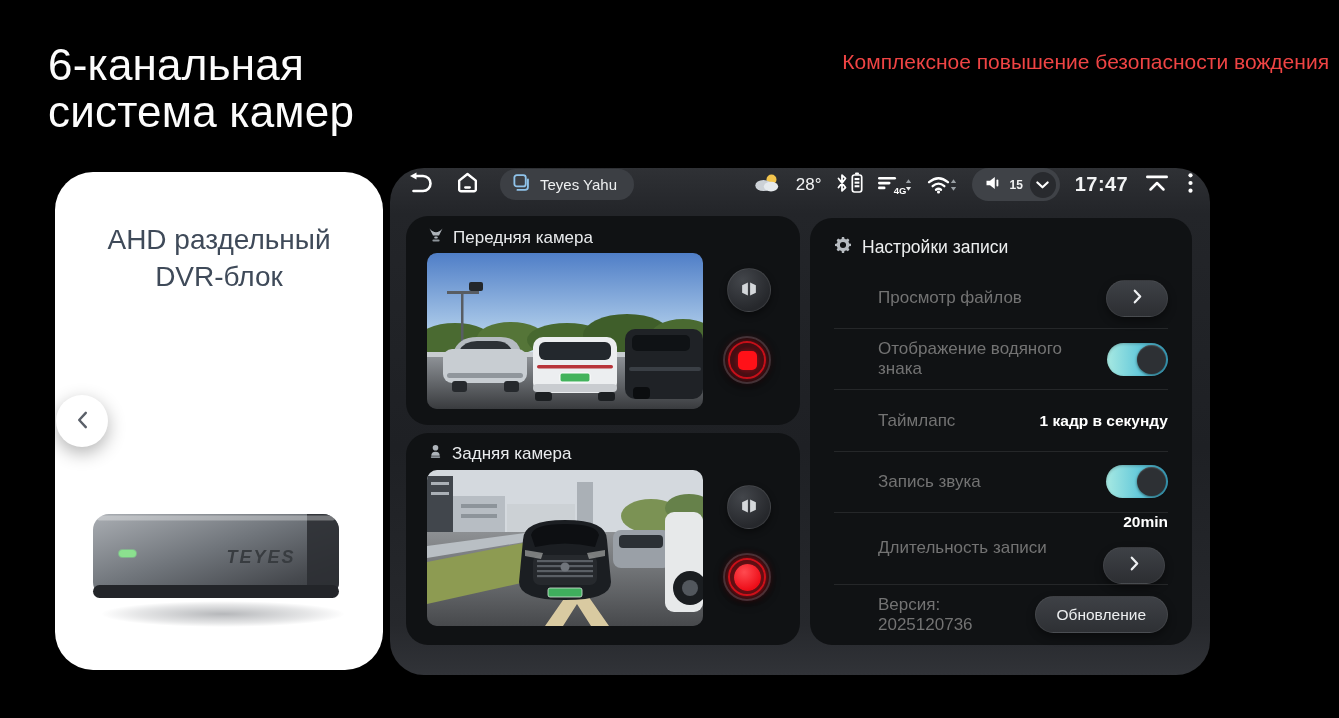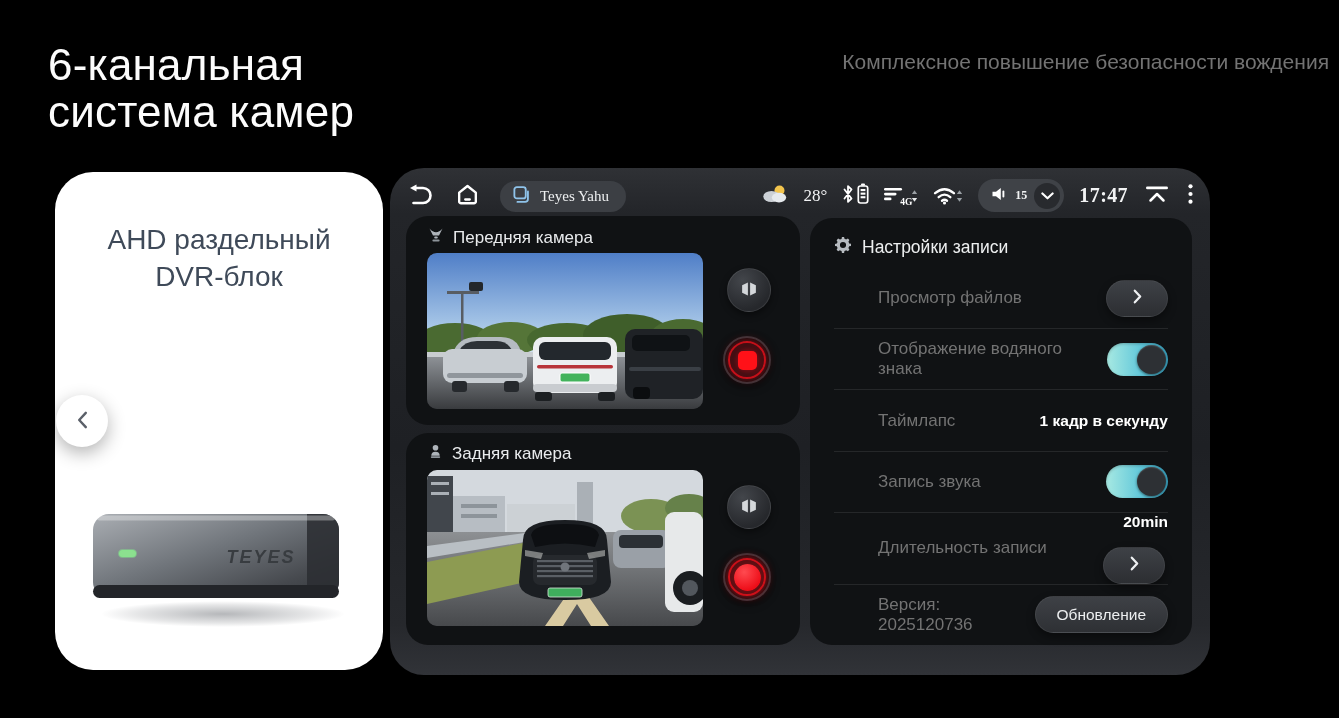--- a/index.html
+++ b/index.html
@@ -4,39 +4,39 @@
 <style>
   * { margin:0; padding:0; box-sizing:border-box; }
   html,body { background:#000; }
   .stage {
     position:relative; width:1339px; height:718px; background:#000; overflow:hidden;
     font-family:"Liberation Sans","DejaVu Sans",sans-serif; color:#f2f3f4;
   }
   
   .headline { position:absolute; left:48px; top:42px; font-size:44px; font-weight:400;
     line-height:1.06; color:#fcfcfc; letter-spacing:.2px; }
-  .subtitle { position:absolute; right:10px; top:50px; font-size:21px; color:#737373; }
+  .subtitle { position:absolute; right:10px; top:50px; font-size:21px; color:#ef4444; }
 
   
   .product-card { position:absolute; left:55px; top:172px; width:328px; height:498px;
     background:#fff; border-radius:38px; }
   .pc-title { margin-top:50px; text-align:center; font-size:28px; line-height:1.32;
     color:#3f4a59; }
   .device-wrap { position:absolute; left:28px; top:330px; width:272px; height:130px; }
   .prev-btn { position:absolute; left:56px; top:395px; width:52px; height:52px; border:none;
     border-radius:50%; background:#fff; box-shadow:0 6px 18px rgba(0,0,0,.3);
     display:flex; align-items:center; justify-content:center; cursor:pointer; }
 
   
   .panel { position:absolute; left:390px; top:168px; width:820px; height:507px;
     border-radius:34px; overflow:hidden;
     background:linear-gradient(180deg,#2f3135 0%,#232529 9%,#1e2024 55%,#26282c 90%,#313338 100%); }
 
   .statusbar { position:absolute; top:0; left:0; right:0; height:44px; padding:0 15px;
-    display:flex; align-items:flex-end; gap:15px;font-family:Liberation Serif, serif; }
+    display:flex; align-items:flex-start; gap:15px; }
   .sb-left { display:flex; align-items:center; gap:18px; }
   .icon-btn { background:none; border:none; padding:2px; display:flex; align-items:center; cursor:pointer; }
   .app-pill { display:flex; align-items:center; gap:9px; background:#3c3f44; height:31px;
     border-radius:16px; padding:0 17px 0 10px; cursor:pointer; }
   .app-pill span { font-size:15px; color:#eef0f1; }
   .sb-right { margin-left:auto; display:flex; align-items:center; gap:15px; }
   .temp { font-size:17px; }
   .btgrp { display:flex; align-items:center; gap:3px; }
   .sigwrap { position:relative; width:27px; height:18px; }
   .sig4g { position:absolute; right:-1px; bottom:-2px; font-size:9.5px; font-weight:700; color:#fff; }

